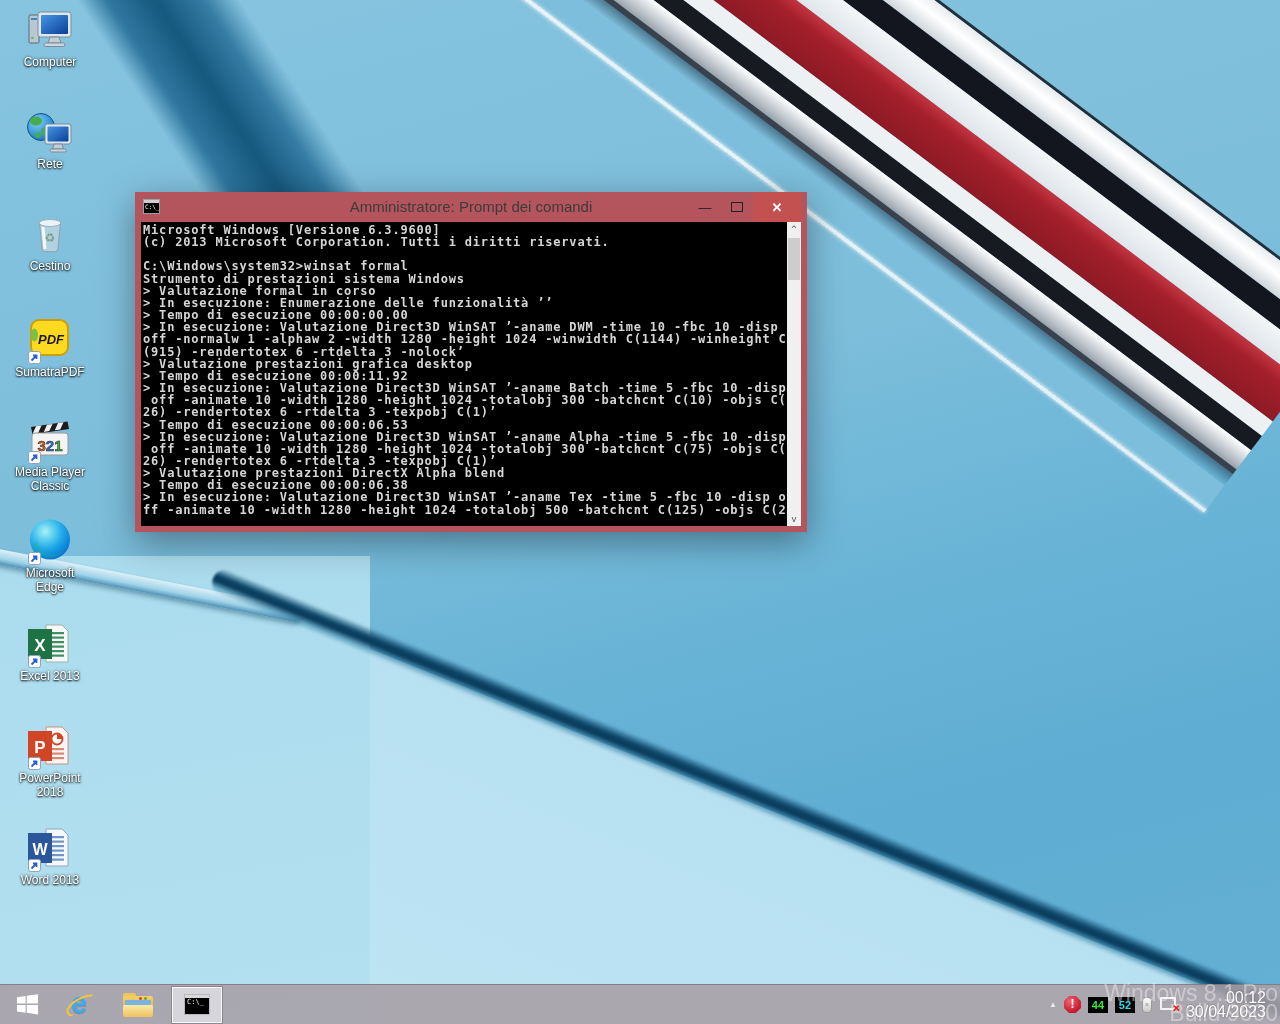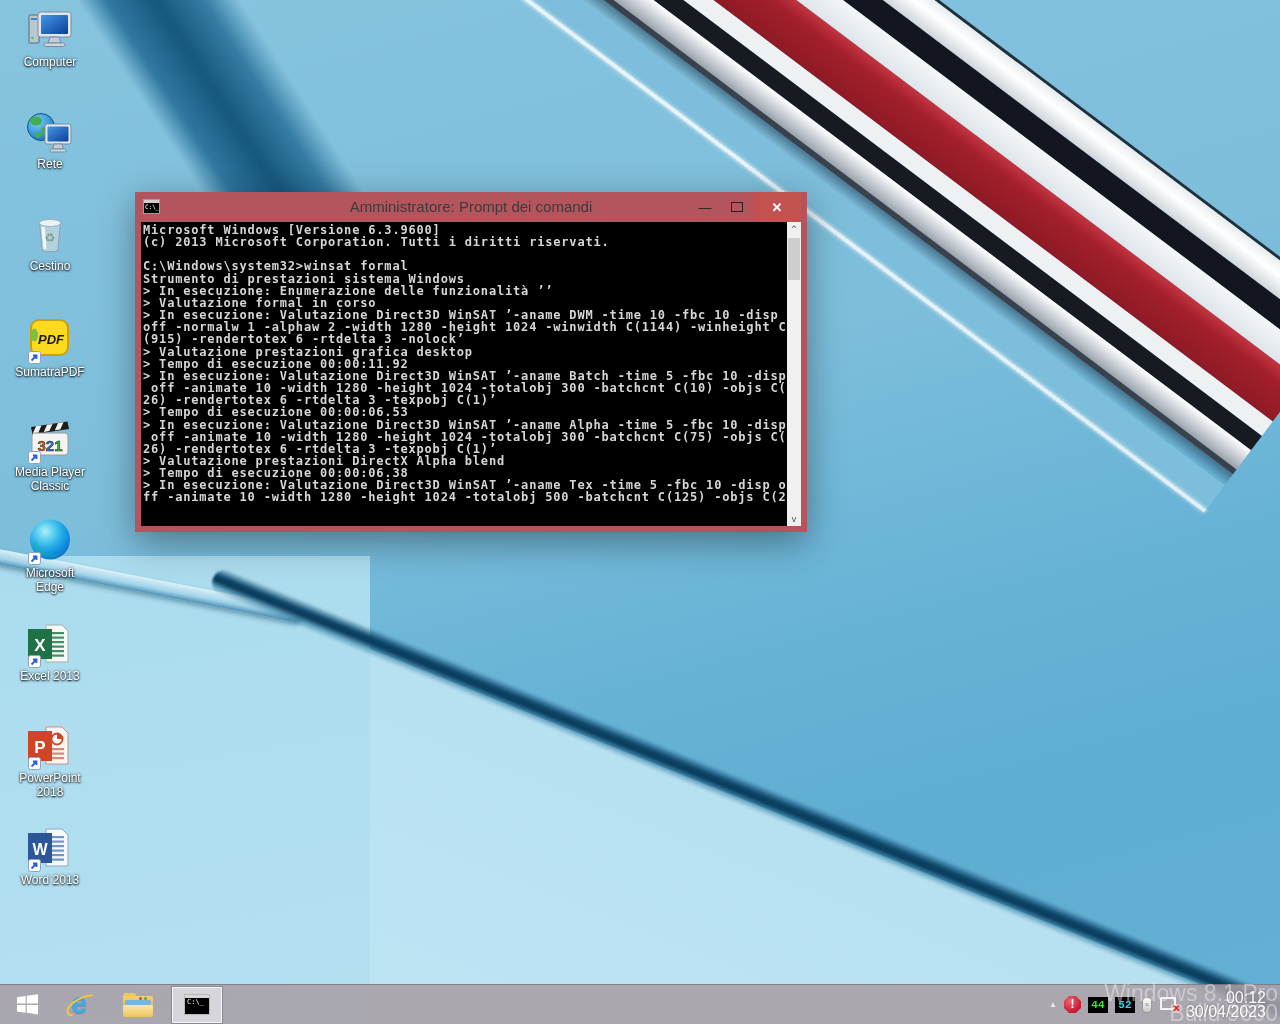--- a/index.html
+++ b/index.html
@@ -87,21 +87,21 @@
   .f-dot{position:absolute;top:4px;width:3px;height:3px;border-radius:50%;}
   .cmd-ico{position:relative;width:26px;height:21px;background:#000;border:1px solid #b9b9b9;box-sizing:border-box;}
   .cmd-ico .bar{height:3px;background:#d9d9d9;}
   .cmd-ico .txt{color:#eee;font-family:"DejaVu Sans Mono",monospace;font-size:7px;line-height:9px;padding-left:2px;}
 
   .tray{margin-left:auto;display:flex;align-items:center;gap:7px;padding-right:14px;}
   .tray-chevron{color:#ece9ee;font-size:8px;}
   .tray-alert{width:17px;height:17px;background:radial-gradient(circle at 35% 30%,#f26177,#c5192d 70%);
     clip-path:polygon(30% 0,70% 0,100% 30%,100% 70%,70% 100%,30% 100%,0 70%,0 30%);
     color:#fff;font-weight:bold;font-size:12px;line-height:17px;text-align:center;}
-  .tray-temp{width:20px;height:16px;background:#000;color:#39e639;font-family:Liberation Mono, monospace;
+  .tray-temp{width:20px;height:16px;background:#000;color:#39e639;font-family:Liberation Sans, sans-serif;
     font-size:11px;font-weight:bold;line-height:16px;text-align:center;}
   .tray-temp.gpu{color:#35d8e8;}
   .tray-dev{width:10px;height:16px;border-radius:4px;background:linear-gradient(#fdfdfd,#c9c9c9);border:1px solid #9a9a9a;
     box-sizing:border-box;color:#8a8a8a;font-size:7px;line-height:14px;text-align:center;}
   .tray-net{position:relative;width:20px;height:17px;}
   .tray-net .scr{position:absolute;left:1px;top:1px;width:12px;height:9px;border:2px solid #f4f2f5;border-radius:1px;}
   .tray-net .stand{position:absolute;left:4px;top:12px;width:8px;height:2px;background:#f4f2f5;}
   .tray-net .nx{position:absolute;right:-2px;bottom:-2px;color:#e02424;font-weight:bold;font-size:11px;text-shadow:0 0 2px rgba(255,255,255,.7);}
   .tray-clock{text-align:right;color:#fff;font-size:16px;line-height:13.5px;text-shadow:0 0 2px rgba(60,50,60,.6);}
 </style>
@@ -339,22 +339,23 @@
           </div>
       </div>
     </div>
     <div class="console-wrap">
       <div class="console">
           <div class="console-line">Microsoft Windows [Versione 6.3.9600]</div>
           <div class="console-line">(c) 2013 Microsoft Corporation. Tutti i diritti riservati.</div>
           <div class="console-line"> </div>
           <div class="console-line">C:\Windows\system32&gt;winsat formal</div>
           <div class="console-line">Strumento di prestazioni sistema Windows</div>
+          <div class="console-line">&gt; Valutazione formal in corso</div>
           <div class="console-line">&gt; In esecuzione: Enumerazione delle funzionalità ’’</div>
-          <div class="console-line">&gt; Valutazione formal in corso</div>
+          <div class="console-line">&gt; Tempo di esecuzione 00:00:00.00</div>
           <div class="console-line">&gt; In esecuzione: Valutazione Direct3D WinSAT ’-aname DWM -time 10 -fbc 10 -disp</div>
           <div class="console-line">off -normalw 1 -alphaw 2 -width 1280 -height 1024 -winwidth C(1144) -winheight C</div>
           <div class="console-line">(915) -rendertotex 6 -rtdelta 3 -nolock’</div>
           <div class="console-line">&gt; Valutazione prestazioni grafica desktop</div>
           <div class="console-line">&gt; Tempo di esecuzione 00:00:11.92</div>
           <div class="console-line">&gt; In esecuzione: Valutazione Direct3D WinSAT ’-aname Batch -time 5 -fbc 10 -disp</div>
           <div class="console-line"> off -animate 10 -width 1280 -height 1024 -totalobj 300 -batchcnt C(10) -objs C(</div>
           <div class="console-line">26) -rendertotex 6 -rtdelta 3 -texpobj C(1)’</div>
           <div class="console-line">&gt; Tempo di esecuzione 00:00:06.53</div>
           <div class="console-line">&gt; In esecuzione: Valutazione Direct3D WinSAT ’-aname Alpha -time 5 -fbc 10 -disp</div>

